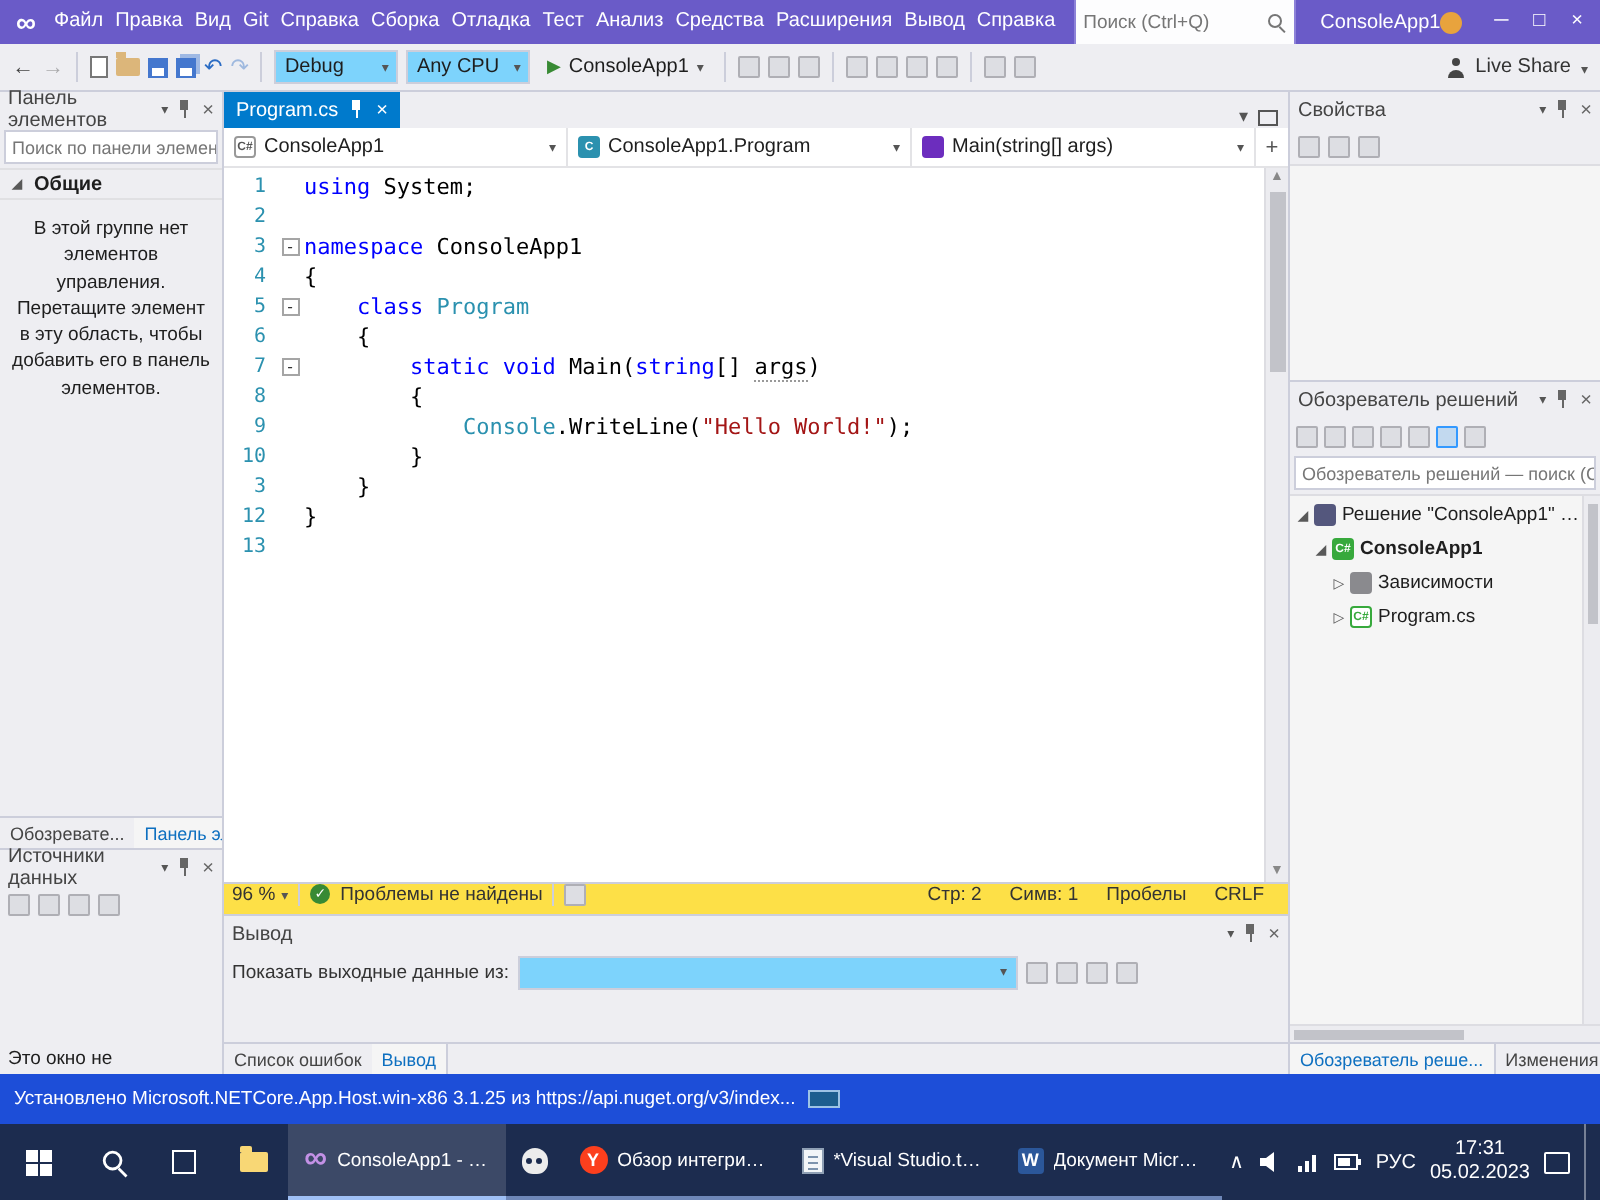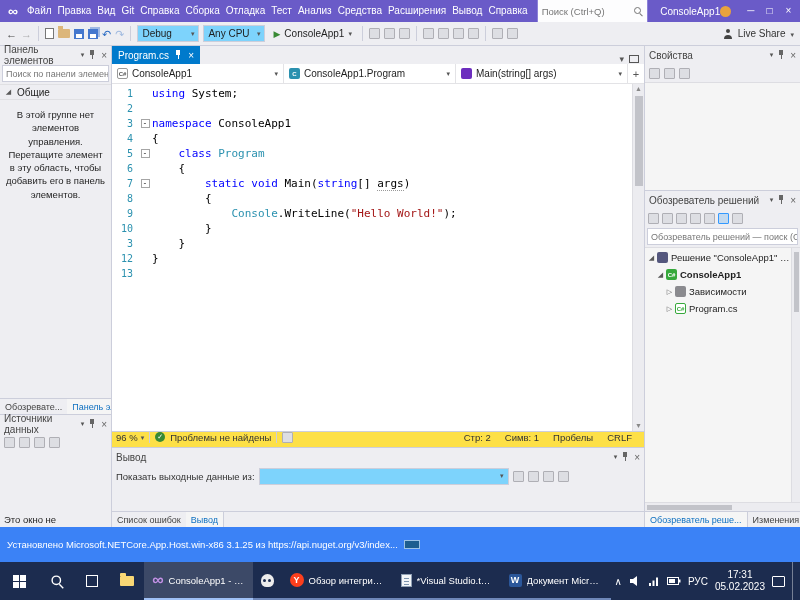--- a/index.html
+++ b/index.html
@@ -58,21 +58,21 @@
   .mag::after{content:"";position:absolute;left:7px;top:7px;width:4px;height:1px;background:currentColor;transform:rotate(45deg);transform-origin:0 0}
   .search-box{height:17px;margin:1px 2px 2px 2px;background:#fff;border:1px solid #CCCEDB;display:flex;align-items:center;
     justify-content:space-between;padding:0 3px;font-size:9px;color:#767676;overflow:hidden;white-space:nowrap;flex:none}
   .bottom-tabs{margin-top:auto;display:flex;height:16px;font-size:9px;border-top:1px solid #CCCEDB;flex:none;overflow:hidden}
   .bt-tab{padding:0 5px;display:flex;align-items:center;color:#444;white-space:nowrap}
   .bt-tab.active{background:#F5F5F5;color:#0E70C0;border-right:1px solid #CCCEDB}
 
   
   .col-left{width:112px;flex:none;display:flex;flex-direction:column;border-right:1px solid #CCCEDB;background:#EEEEF2}
   .toolbox{flex:1;display:flex;flex-direction:column;min-height:0}
-  .group-row{height:16px;display:flex;align-items:center;gap:4px;font-size:10px;font-weight:normal;padding:0 4px;
+  .group-row{height:16px;display:flex;align-items:center;gap:4px;font-size:10px;font-weight:bold;padding:0 4px;
     border-top:1px solid #E0E0E3;border-bottom:1px solid #E0E0E3;flex:none}
   .exp{font-size:7px;color:#595959;width:9px;text-align:center;flex:none}
   .empty-text{font-size:9.5px;text-align:center;padding:8px 5px;line-height:1.4;color:#1E1E1E}
   .datasources{height:113px;flex:none;display:flex;flex-direction:column;border-top:1px solid #CCCEDB}
   .mini-toolbar{height:18px;display:flex;align-items:center;gap:4px;padding:0 4px;flex:none}
   .ds-body{flex:1;display:flex;align-items:flex-end;padding:2px 4px;font-size:9.5px;overflow:hidden}
 
   
   .col-editor{flex:1;display:flex;flex-direction:column;min-width:0;border-right:1px solid #CCCEDB;background:#fff}
   .tabstrip{height:18px;background:#EEEEF2;display:flex;align-items:flex-end;flex:none}
@@ -130,21 +130,21 @@
   .ti-solution{background:#54577D}
   .ti-csproj{background:#37A93C}
   .ti-deps{background:#8A8A8E}
   .ti-csfile{background:#fff;border:1px solid #37A93C;color:#37A93C}
   .se-vscroll{width:9px;flex:none;background:#ECECF0;border-left:1px solid #DDDDE2}
   .se-vscroll .thumb{width:5px;height:60px;background:#C2C3C9;margin:4px auto 0 auto}
   .se-hscroll{height:9px;background:#ECECF0;border-top:1px solid #DDDDE2;flex:none}
   .se-hscroll .thumb{height:5px;width:55%;background:#C2C3C9;margin-top:2px;margin-left:2px}
 
   
-  .statusbar{height:35px;background:#3b82f6;color:#fff;display:flex;align-items:center;font-size:9.5px;padding:0 7px;flex:none;white-space:nowrap;overflow:hidden}
+  .statusbar{height:25px;background:#1d4ed8;color:#fff;display:flex;align-items:center;font-size:9.5px;padding:0 7px;flex:none;white-space:nowrap;overflow:hidden}
   .progress{width:16px;height:9px;background:#1C5E8F;border:1px solid #9CC3E5;margin-left:6px;flex:none}
   .taskbar{height:38px;background:#1C2C4F;display:flex;align-items:stretch;color:#fff;flex:none}
   .start{width:40px;display:flex;align-items:center;justify-content:center}
   .win-logo{width:13px;height:13px;position:relative}
   .win-logo::before{content:"";position:absolute;left:0;top:0;width:6px;height:6px;background:#fff;box-shadow:7px 0 0 #fff,0 7px 0 #fff,7px 7px 0 #fff}
   .tb-btn{width:36px;display:flex;align-items:center;justify-content:center}
   .mag.lg{transform:scale(1.4)}
   .tv{width:12px;height:12px;border:1px solid #fff;display:inline-block}
   .folder{width:14px;height:10px;background:#F8D775;border-radius:1px;position:relative;display:inline-block}
   .folder::before{content:"";position:absolute;top:-3px;left:0;width:6px;height:3px;background:#F8D775;border-radius:1px 1px 0 0}

